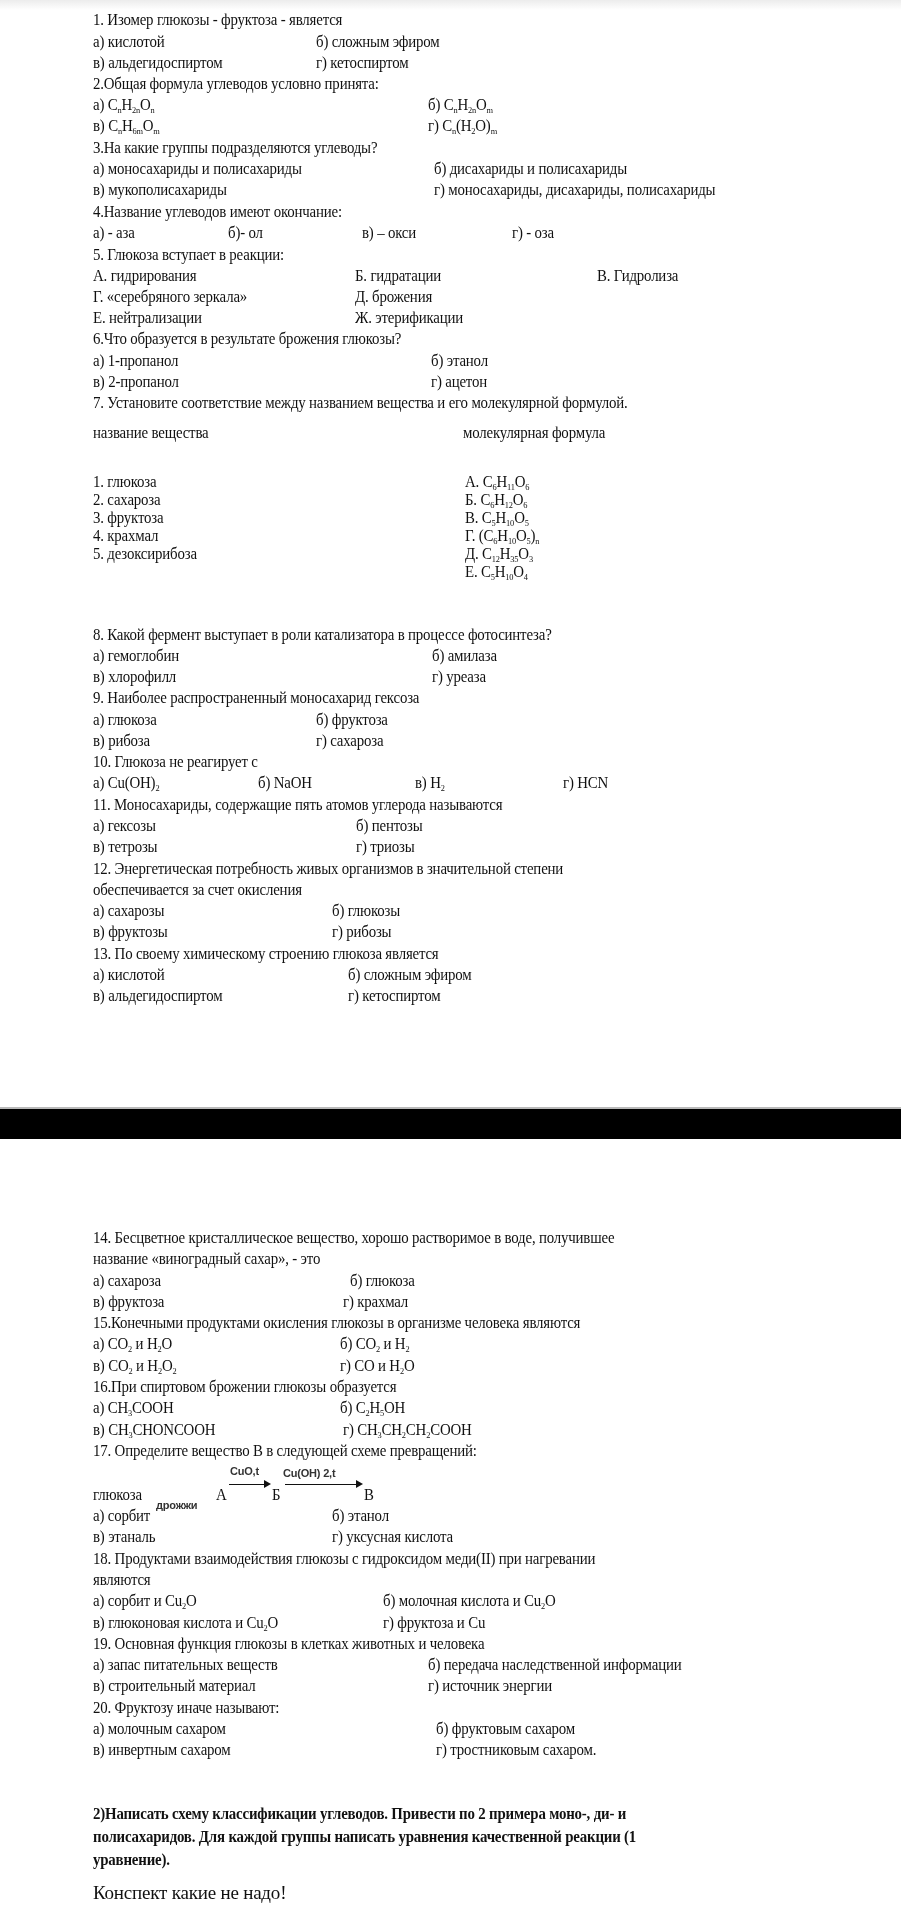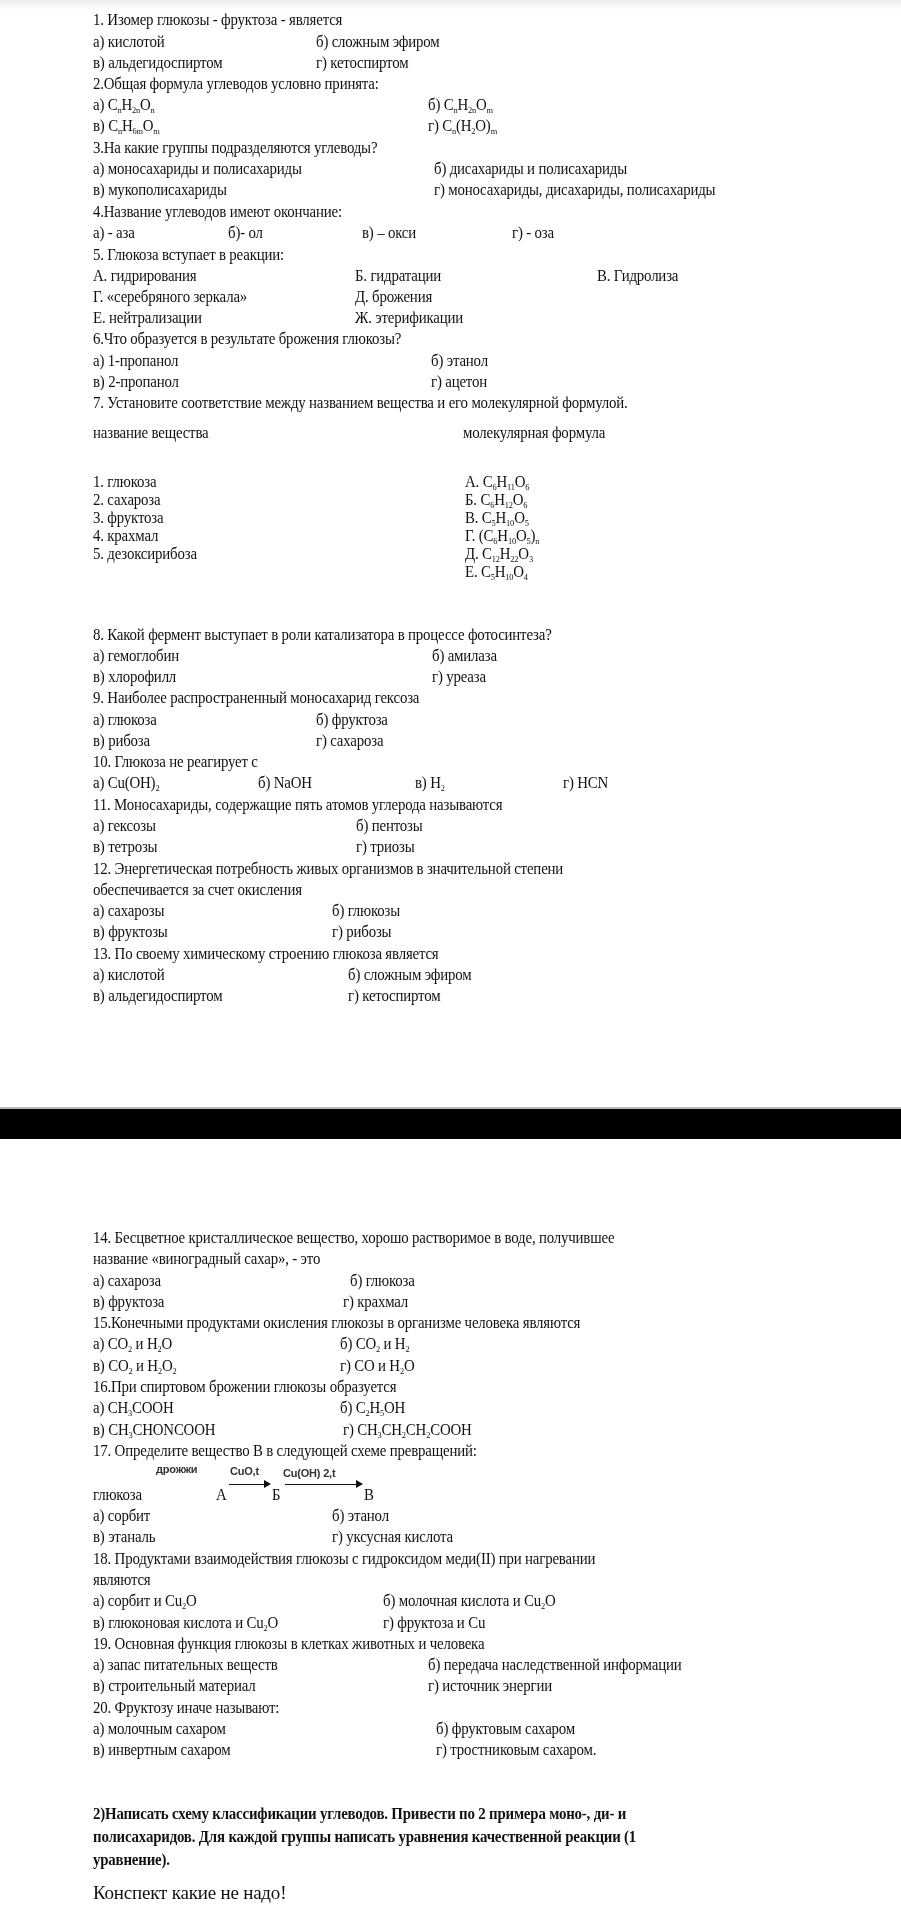--- a/index.html
+++ b/index.html
@@ -71,21 +71,21 @@
   <div class="ln" style="left:463px;top:424px">молекулярная формула</div>
   <div class="ln" style="left:93px;top:473px">1. глюкоза</div>
   <div class="ln" style="left:93px;top:491px">2. сахароза</div>
   <div class="ln" style="left:93px;top:509px">3. фруктоза</div>
   <div class="ln" style="left:93px;top:527px">4. крахмал</div>
   <div class="ln" style="left:93px;top:545px">5. дезоксирибоза</div>
   <div class="ln" style="left:465px;top:473px"><span>А. C</span><sub>6</sub><span>H</span><sub>11</sub><span>O</span><sub>6</sub></div>
   <div class="ln" style="left:465px;top:491px"><span>Б. C</span><sub>6</sub><span>H</span><sub>12</sub><span>O</span><sub>6</sub></div>
   <div class="ln" style="left:465px;top:509px"><span>В. C</span><sub>5</sub><span>H</span><sub>10</sub><span>O</span><sub>5</sub></div>
   <div class="ln" style="left:465px;top:527px"><span>Г. (C</span><sub>6</sub><span>H</span><sub>10</sub><span>O</span><sub>5</sub><span>)</span><sub>n</sub></div>
-  <div class="ln" style="left:465px;top:545px"><span>Д. C</span><sub>12</sub><span>H</span><sub>22</sub><span>O</span><sub>3</sub></div>
+  <div class="ln" style="left:465px;top:545px"><span>Д. C</span><sub>12</sub><span>H</span><sub>35</sub><span>O</span><sub>3</sub></div>
   <div class="ln" style="left:465px;top:563px"><span>Е. C</span><sub>5</sub><span>H</span><sub>10</sub><span>O</span><sub>4</sub></div>
 
   <div class="ln" style="left:93px;top:626px">8. Какой фермент выступает в роли катализатора в процессе фотосинтеза?</div>
   <div class="ln" style="left:93px;top:647px">а) гемоглобин</div>
   <div class="ln" style="left:432px;top:647px">б) амилаза</div>
   <div class="ln" style="left:93px;top:668px">в) хлорофилл</div>
   <div class="ln" style="left:432px;top:668px">г) уреаза</div>
 
   <div class="ln" style="left:93px;top:689px">9. Наиболее распространенный моносахарид гексоза</div>
   <div class="ln" style="left:93px;top:711px">а) глюкоза</div>
@@ -137,21 +137,21 @@
   <div class="ln" style="left:340px;top:1357px"><span>г) CO и H</span><sub>2</sub><span>O</span></div>
 
   <div class="ln" style="left:93px;top:1378px">16.При спиртовом брожении глюкозы образуется</div>
   <div class="ln" style="left:93px;top:1399px"><span>а) CH</span><sub>3</sub><span>COOH</span></div>
   <div class="ln" style="left:340px;top:1399px"><span>б) C</span><sub>2</sub><span>H</span><sub>5</sub><span>OH</span></div>
   <div class="ln" style="left:93px;top:1421px"><span>в) CH</span><sub>3</sub><span>CHONCOOH</span></div>
   <div class="ln" style="left:343px;top:1421px"><span>г) CH</span><sub>3</sub><span>CH</span><sub>2</sub><span>CH</span><sub>2</sub><span>COOH</span></div>
 
   <div class="ln" style="left:93px;top:1442px">17. Определите вещество В в следующей схеме превращений:</div>
   <div>
-    <div class="ln small-label" style="left:156px;top:1460px">дрожжи</div>
+    <div class="ln small-label" style="left:156px;top:1496px">дрожжи</div>
     <div class="ln small-label" style="left:230px;top:1462px">CuO,t</div>
     <div class="ln small-label" style="left:283px;top:1464px">Cu(OH) 2,t</div>
     <div class="ln" style="left:93px;top:1486px">глюкоза</div>
     <div class="ln" style="left:216px;top:1486px">А</div>
     <div class="arrow" style="left:229px;top:1484px;width:40px"></div>
     <div class="ln" style="left:272px;top:1486px">Б</div>
     <div class="arrow" style="left:285px;top:1484px;width:76px"></div>
     <div class="ln" style="left:364px;top:1486px">В</div>
   </div>
   <div class="ln" style="left:93px;top:1507px">а) сорбит</div>

